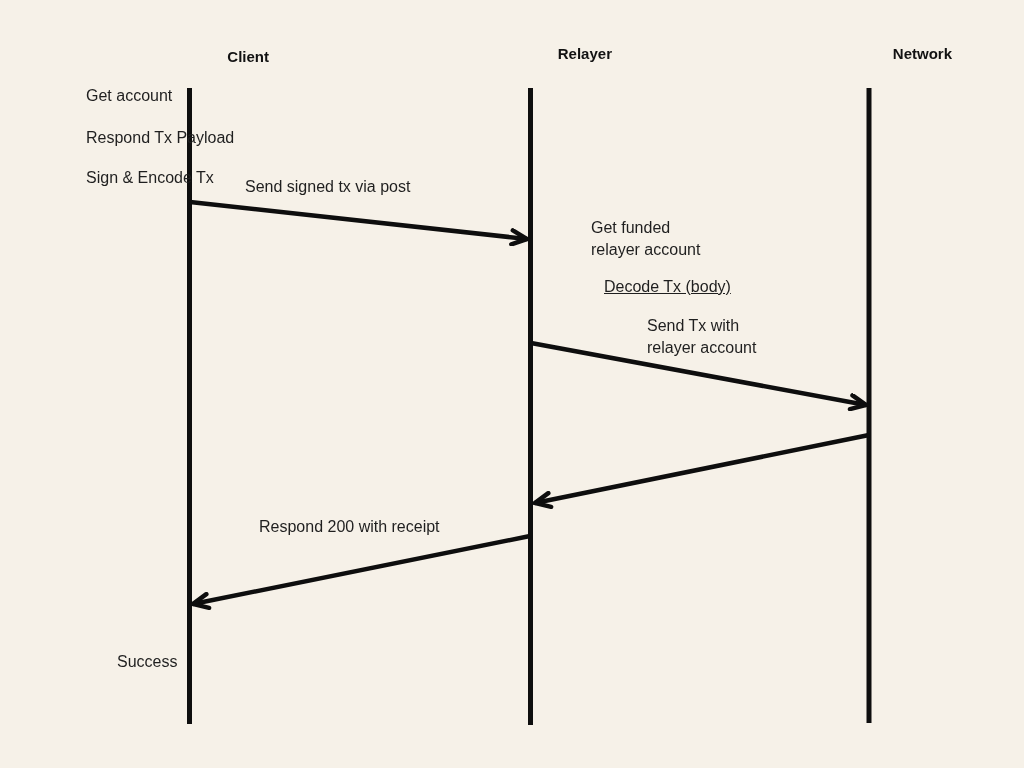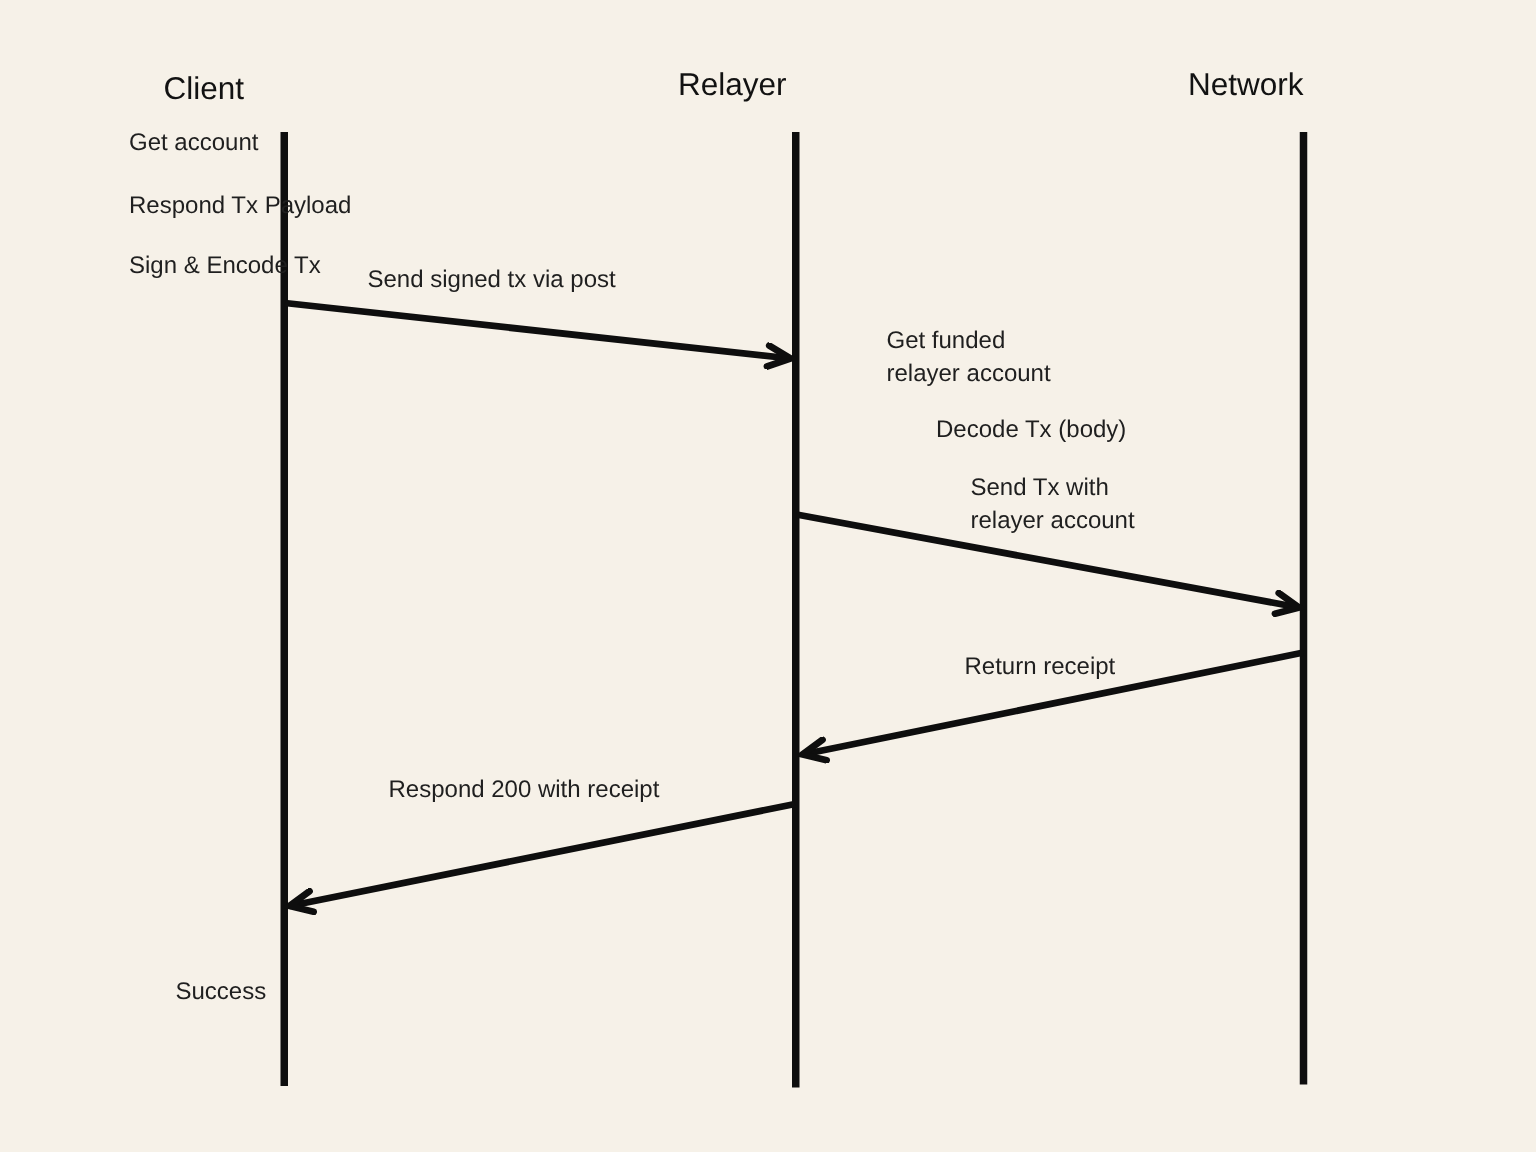--- a/index.html
+++ b/index.html
@@ -22,24 +22,24 @@
   .label{
     position:absolute;
     font-size:16px;
     line-height:22px;
     color:var(--text);
     white-space:pre-line;
     margin-left:48px;
   }
   .actor{
     position:absolute;
-    font-size:21px;
-    font-weight:400;
+    font-size:15px;
+    font-weight:700;
     color:#121212;
-    text-align:left;
+    text-align:right;
     width:160px;
   }
   .center{text-align:left;}
 </style>
 </head>
 <body>
 
 <div class="canvas">
 
   <svg class="layer" width="1024" height="768" viewBox="0 0 1024 768">
@@ -63,21 +63,20 @@
   <div class="actor" style="left:792px;top:45px;">Network</div>
   <div class="actor" style="left:452px;top:45px;">Relayer</div>
 
   <div class="label" style="left:38px;top:85px;">Get account</div>
   <div class="label" style="left:38px;top:127px;">Respond Tx Payload</div>
   <div class="label" style="left:38px;top:167px;">Sign &amp; Encode Tx</div>
   <div class="label" style="left:69px;top:651px;">Success</div>
 
   <div class="label" style="left:543px;top:217px;">Get funded
 relayer account</div>
-  <div class="label" style="left:576px;top:276px;">Decode Tx (body)</div>
+  <div class="label" style="left:556px;top:276px;text-decoration:underline;">Decode Tx (body)</div>
 
   <div class="label center" style="left:197px;top:176px;width:300px;">Send signed tx via post</div>
   <div class="label center" style="left:599px;top:315px;width:200px;">Send Tx with
 relayer account</div>
-  <div class="label center" style="left:595px;top:434px;width:200px;">Return receipt</div>
   <div class="label center" style="left:211px;top:516px;width:300px;">Respond 200 with receipt</div>
 
 </div>
 
 </body></html>

